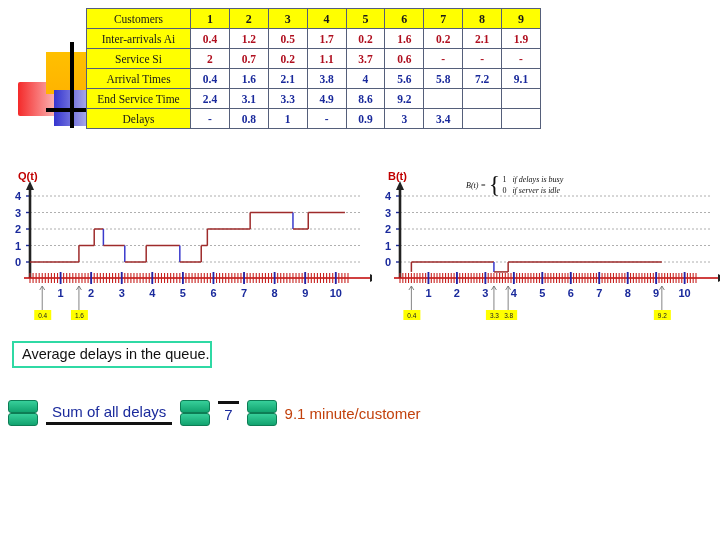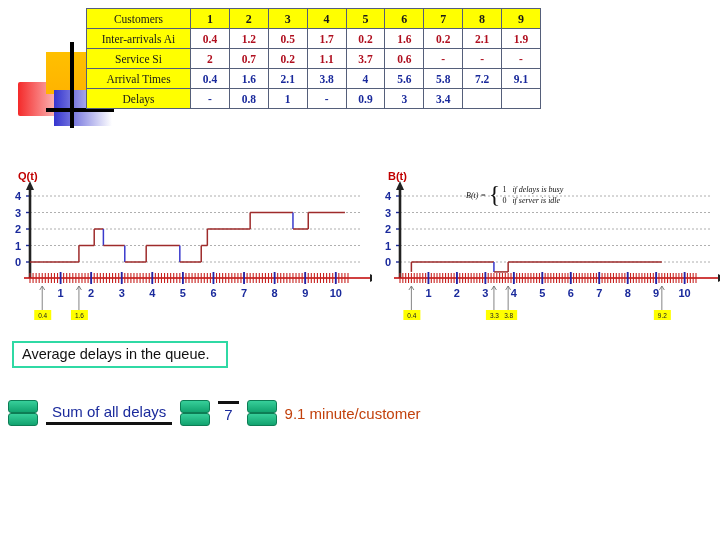--- a/index.html
+++ b/index.html
@@ -36,30 +36,30 @@
   .chart{position:absolute;}
   #chartQ{left:0px;top:162px;width:372px;height:158px;}
   #chartB{left:378px;top:162px;width:342px;height:158px;}
   .chart svg{display:block;}
   .axis-name{fill:#c00000;font-weight:bold;font-size:11px;font-family:"Liberation Sans",sans-serif;}
   .ytick{fill:#1a2a9c;font-weight:bold;font-size:11px;font-family:"Liberation Sans",sans-serif;}
   .xtick{fill:#1a2a9c;font-weight:bold;font-size:11px;font-family:"Liberation Sans",sans-serif;}
   .callout{font-size:6.5px;font-family:"Liberation Sans",sans-serif;fill:#222;}
 
   
-  #bdef{position:absolute;left:466px;top:184px;font-family:"Liberation Serif",serif;
+  #bdef{position:absolute;left:466px;top:174px;font-family:"Liberation Serif",serif;
         font-style:italic;font-size:8px;color:#111;display:flex;align-items:center;}
   #bdef .lhs{margin-right:3px;}
   #bdef .brace{font-size:24px;font-style:normal;line-height:0.8;margin-right:2px;}
   #bdef .rows div{white-space:nowrap;line-height:11px;}
   #bdef .rows .num{font-style:normal;margin-right:6px;}
 
   
   #caption{position:absolute;left:12px;top:341px;border:2px solid #2fd9a4;
-     background:#fff;padding:3px 16px 4px 8px;font-size:14.5px;color:#111;
+     background:#fff;padding:3px 0 4px 8px;font-size:14.5px;color:#111;
      font-family:"Liberation Sans",sans-serif;}
 
   
   #eqrow{position:absolute;left:0px;top:382px;width:720px;height:62px;
      display:flex;align-items:center;}
   .eqsign{width:30px;height:26px;display:flex;flex-direction:column;
      justify-content:space-between;margin:0 8px;flex:none;}
   .eqsign i{display:block;height:11px;border-radius:3px;
      background:linear-gradient(180deg,#37cf9a,#12a36f);border:1px solid #0d7d55;}
   .frac{display:flex;flex-direction:column;align-items:center;flex:none;}
@@ -133,20 +133,32 @@
         <td class="hdr">Arrival Times</td>
         <td class="blue">0.4</td>
         <td class="blue">1.6</td>
         <td class="blue">2.1</td>
         <td class="blue">3.8</td>
         <td class="blue">4</td>
         <td class="blue">5.6</td>
         <td class="blue">5.8</td>
         <td class="blue">7.2</td>
         <td class="blue">9.1</td>
+      </tr>
+      <tr>
+        <td class="hdr">End Service Time</td>
+        <td class="blue">2.4</td>
+        <td class="blue">3.1</td>
+        <td class="blue">3.3</td>
+        <td class="blue">4.9</td>
+        <td class="blue">8.6</td>
+        <td class="blue">9.2</td>
+        <td class="blue"></td>
+        <td class="blue"></td>
+        <td class="blue"></td>
       </tr>
       <tr>
         <td class="hdr">Delays</td>
         <td class="blue">-</td>
         <td class="blue">0.8</td>
         <td class="blue">1</td>
         <td class="blue">-</td>
         <td class="blue">0.9</td>
         <td class="blue">3</td>
         <td class="blue">3.4</td>

